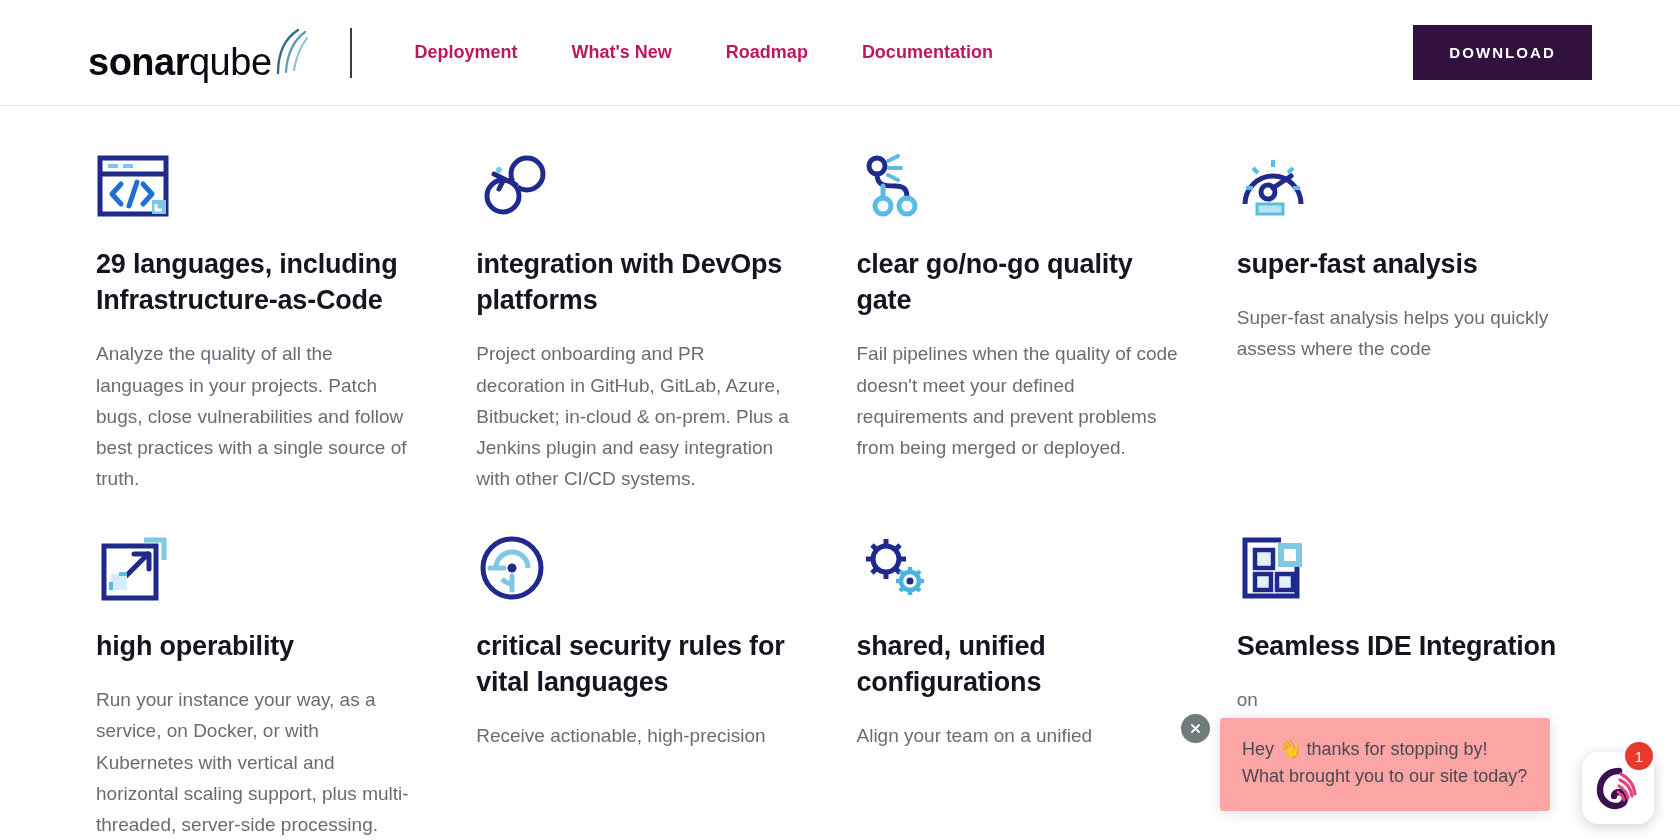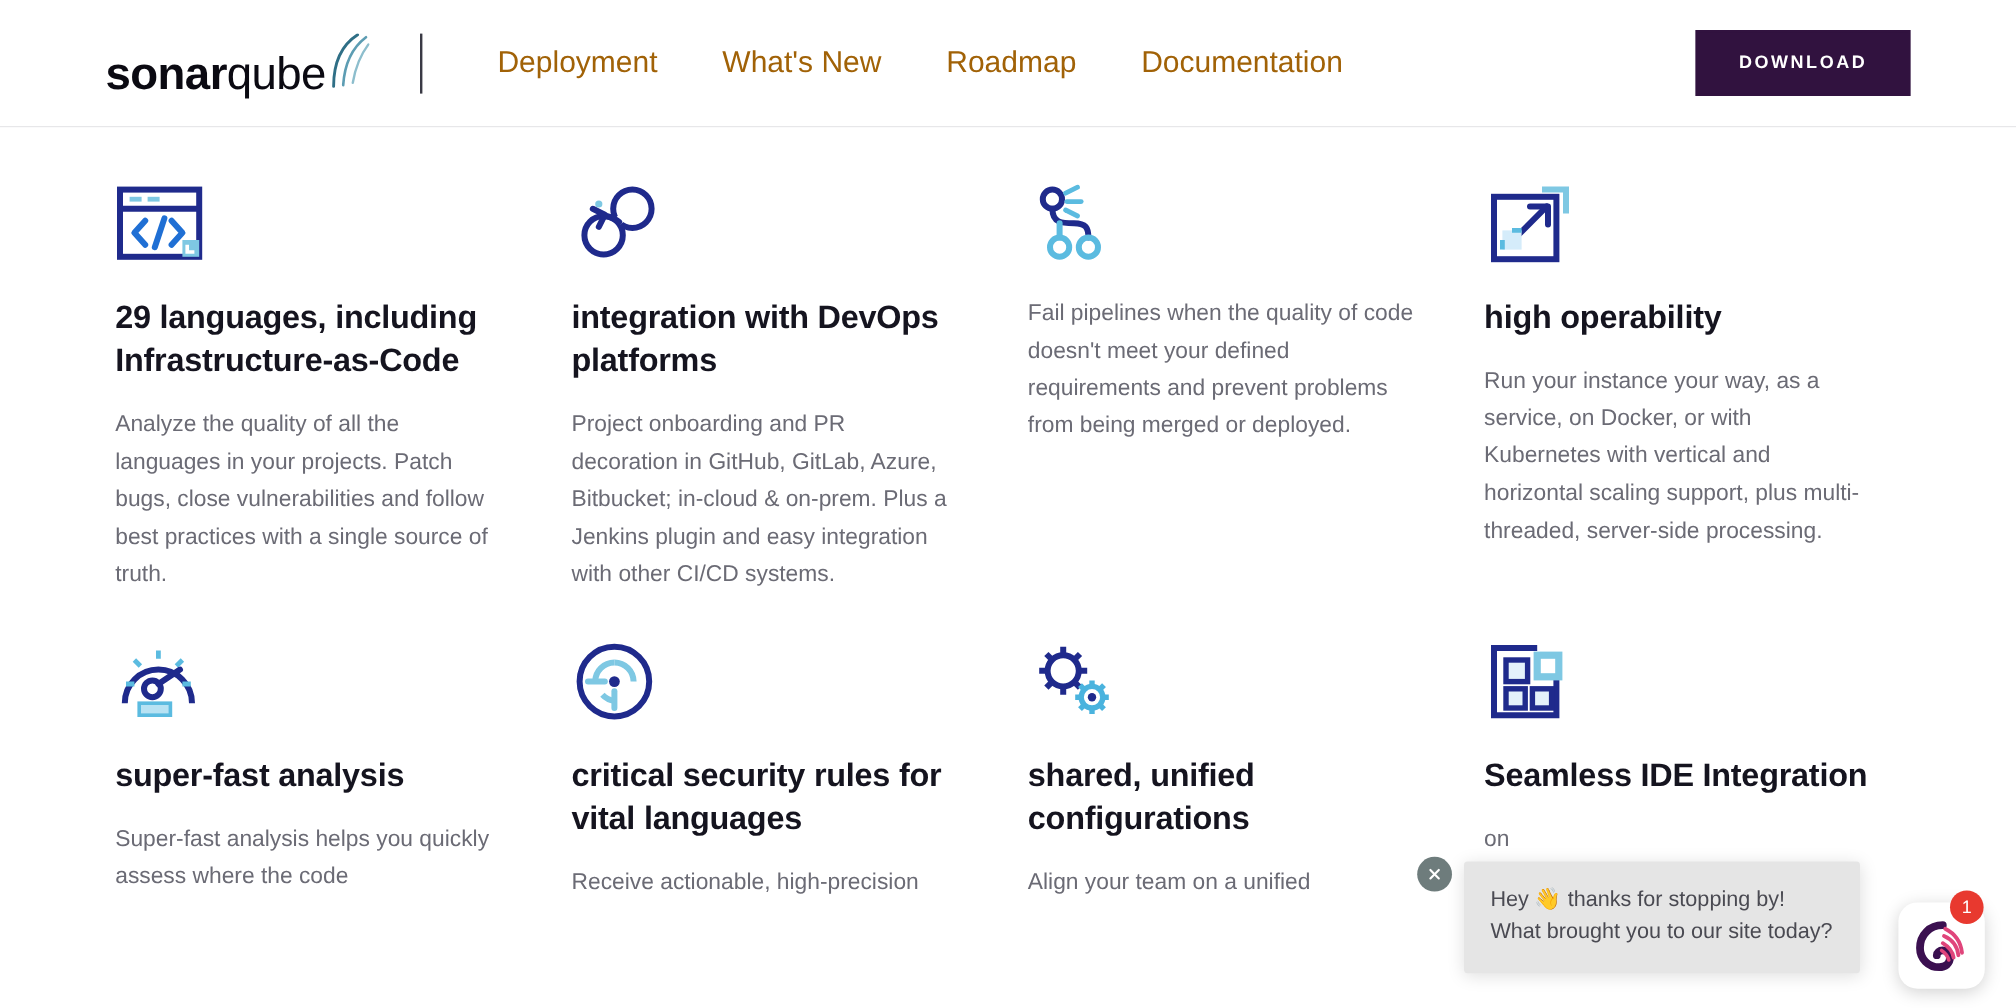--- a/index.html
+++ b/index.html
@@ -52,26 +52,26 @@
     background: #3a3a45;
     margin: 0 36px 0 42px;
   }
 
   .nav {
     display: flex;
     align-items: center;
     gap: 0;
   }
   .nav-item {
-    font-size: 25px;
-    color: #a16207;
+    font-size: 18px;
+    color: #be185d;
     padding: 10px 27px;
     white-space: nowrap;
     cursor: pointer;
-    font-weight: 400;
+    font-weight: 700;
   }
 
   .header-actions {
     margin-left: auto;
     display: flex;
     align-items: center;
     gap: 20px;
   }
   .btn {
     font-size: 15px;
@@ -134,21 +134,21 @@
     display: flex; align-items: center; justify-content: center;
     cursor: pointer;
     z-index: 40;
   }
   .chat-close svg { display: block; }
 
   .chat-bubble {
     position: absolute;
     left: 1220px; top: 718px;
     width: 330px;
-    background: #e5e5e5;
+    background: #fca5a5;
     box-shadow: 0 2px 14px rgba(0,0,0,0.13);
     border-radius: 3px;
     padding: 18px 22px 20px 22px;
     z-index: 35;
   }
   .chat-bubble-text {
     font-size: 18px;
     line-height: 1.52;
     color: #4a4a52;
   }
@@ -254,54 +254,55 @@
           <circle cx="20" cy="14" r="8" fill="none" stroke="#1f2a8c" stroke-width="5"></circle>
           <path d="M20 22 C20 34, 28 34, 38 34 C48 34, 50 38, 50 46" fill="none" stroke="#1f2a8c" stroke-width="5" stroke-linecap="round"></path>
           <path d="M26 34 L26 46" fill="none" stroke="#5bbbe0" stroke-width="5" stroke-linecap="round"></path>
           <circle cx="26" cy="54" r="8" fill="none" stroke="#5bbbe0" stroke-width="5"></circle>
           <circle cx="50" cy="54" r="8" fill="none" stroke="#5bbbe0" stroke-width="5"></circle>
           <line x1="31" y1="9" x2="41" y2="4" stroke="#5bbbe0" stroke-width="4" stroke-linecap="round"></line>
           <line x1="32" y1="16" x2="44" y2="16" stroke="#5bbbe0" stroke-width="4" stroke-linecap="round"></line>
           <line x1="31" y1="23" x2="41" y2="28" stroke="#5bbbe0" stroke-width="4" stroke-linecap="round"></line>
         </svg>
       </div>
+      <div class="card-title">clear go/no-go quality gate</div>
       <div class="card-body">Fail pipelines when the quality of code doesn't meet your defined requirements and prevent problems from being merged or deployed.</div>
-    </div>
-
-    <div class="card">
-      <div class="card-icon">
-        <svg width="78" height="70" viewBox="0 0 78 70">
-          <path d="M48 6 L68 6 L68 26" fill="none" stroke="#7ec8e3" stroke-width="5"></path>
-          <rect x="8" y="12" width="52" height="52" fill="none" stroke="#1f2a8c" stroke-width="5"></rect>
-          <path d="M24 48 L52 20" fill="none" stroke="#1f2a8c" stroke-width="5" stroke-linecap="round"></path>
-          <path d="M38 20 L53 20 L53 35" fill="none" stroke="#1f2a8c" stroke-width="5" stroke-linecap="round" stroke-linejoin="round"></path>
-          <rect x="15" y="40" width="16" height="16" fill="#d5ecfa"></rect>
-          <path d="M31 40 L23 40 M15 48 L15 56" fill="none" stroke="#5bbbe0" stroke-width="4"></path>
-        </svg>
-      </div>
-      <div class="card-title">high operability</div>
-      <div class="card-body">Run your instance your way, as a service, on Docker, or with Kubernetes with vertical and horizontal scaling support, plus multi-threaded, server-side processing.</div>
     </div>
 
     <div class="card">
       <div class="card-icon">
         <svg width="78" height="70" viewBox="0 0 78 70">
           <path d="M8 52 A28 28 0 1 1 64 52" fill="none" stroke="#1f2a8c" stroke-width="5"></path>
           <line x1="36" y1="8" x2="36" y2="15" stroke="#5bbbe0" stroke-width="4"></line>
           <line x1="16" y1="16" x2="21" y2="21" stroke="#5bbbe0" stroke-width="4"></line>
           <line x1="56" y1="16" x2="51" y2="21" stroke="#5bbbe0" stroke-width="4"></line>
           <line x1="9" y1="36" x2="16" y2="36" stroke="#5bbbe0" stroke-width="4"></line>
           <line x1="56" y1="36" x2="63" y2="36" stroke="#5bbbe0" stroke-width="4"></line>
           <circle cx="31" cy="40" r="7" fill="none" stroke="#1f2a8c" stroke-width="5"></circle>
           <line x1="36" y1="36" x2="54" y2="24" stroke="#1f2a8c" stroke-width="5" stroke-linecap="round"></line>
           <rect x="20" y="52" width="26" height="10" fill="#b7e2f3" stroke="#5bbbe0" stroke-width="3"></rect>
         </svg>
       </div>
       <div class="card-title">super-fast analysis</div>
       <div class="card-body">Super-fast analysis helps you quickly assess where the code</div>
+    </div>
+
+    <div class="card">
+      <div class="card-icon">
+        <svg width="78" height="70" viewBox="0 0 78 70">
+          <path d="M48 6 L68 6 L68 26" fill="none" stroke="#7ec8e3" stroke-width="5"></path>
+          <rect x="8" y="12" width="52" height="52" fill="none" stroke="#1f2a8c" stroke-width="5"></rect>
+          <path d="M24 48 L52 20" fill="none" stroke="#1f2a8c" stroke-width="5" stroke-linecap="round"></path>
+          <path d="M38 20 L53 20 L53 35" fill="none" stroke="#1f2a8c" stroke-width="5" stroke-linecap="round" stroke-linejoin="round"></path>
+          <rect x="15" y="40" width="16" height="16" fill="#d5ecfa"></rect>
+          <path d="M31 40 L23 40 M15 48 L15 56" fill="none" stroke="#5bbbe0" stroke-width="4"></path>
+        </svg>
+      </div>
+      <div class="card-title">high operability</div>
+      <div class="card-body">Run your instance your way, as a service, on Docker, or with Kubernetes with vertical and horizontal scaling support, plus multi-threaded, server-side processing.</div>
     </div>
 
     <div class="card">
       <div class="card-icon">
         <svg width="78" height="70" viewBox="0 0 78 70">
           <circle cx="36" cy="34" r="29" fill="none" stroke="#1f2a8c" stroke-width="5"></circle>
           <path d="M36 18 A16 16 0 0 1 52 34" fill="none" stroke="#7ec8e3" stroke-width="5"></path>
           <path d="M20 34 A16 16 0 0 1 36 18" fill="none" stroke="#7ec8e3" stroke-width="5"></path>
           <path d="M36 50 A16 16 0 0 1 26 45" fill="none" stroke="#7ec8e3" stroke-width="5"></path>
           <line x1="14" y1="34" x2="28" y2="34" stroke="#7ec8e3" stroke-width="5" stroke-linecap="round"></line>

